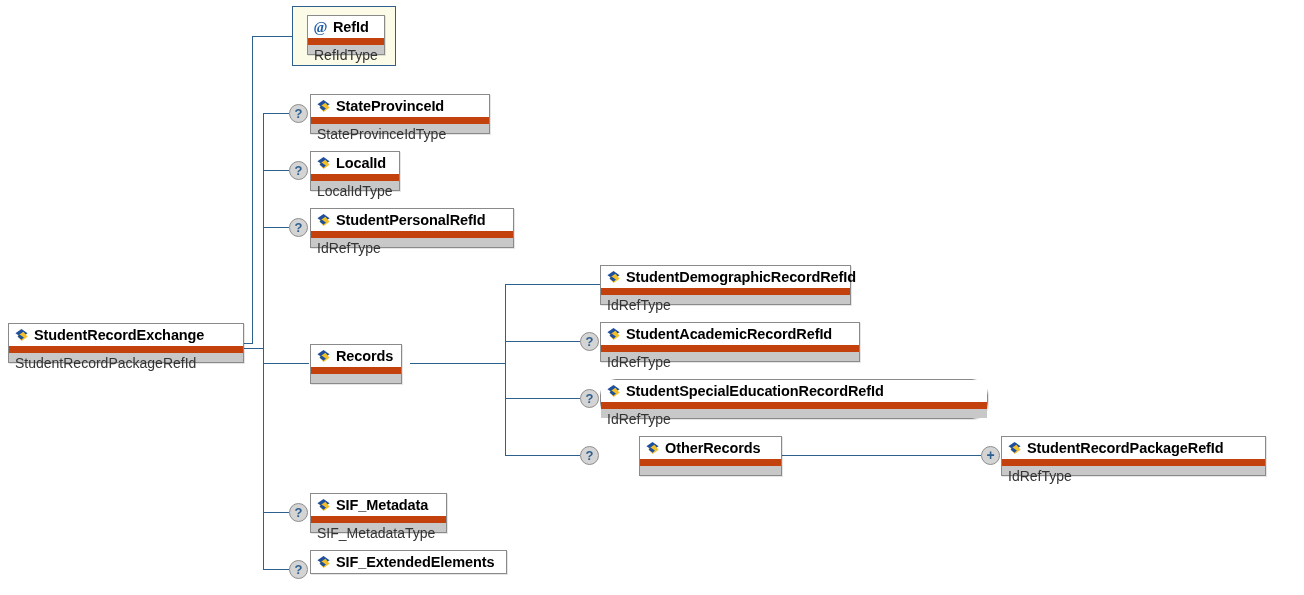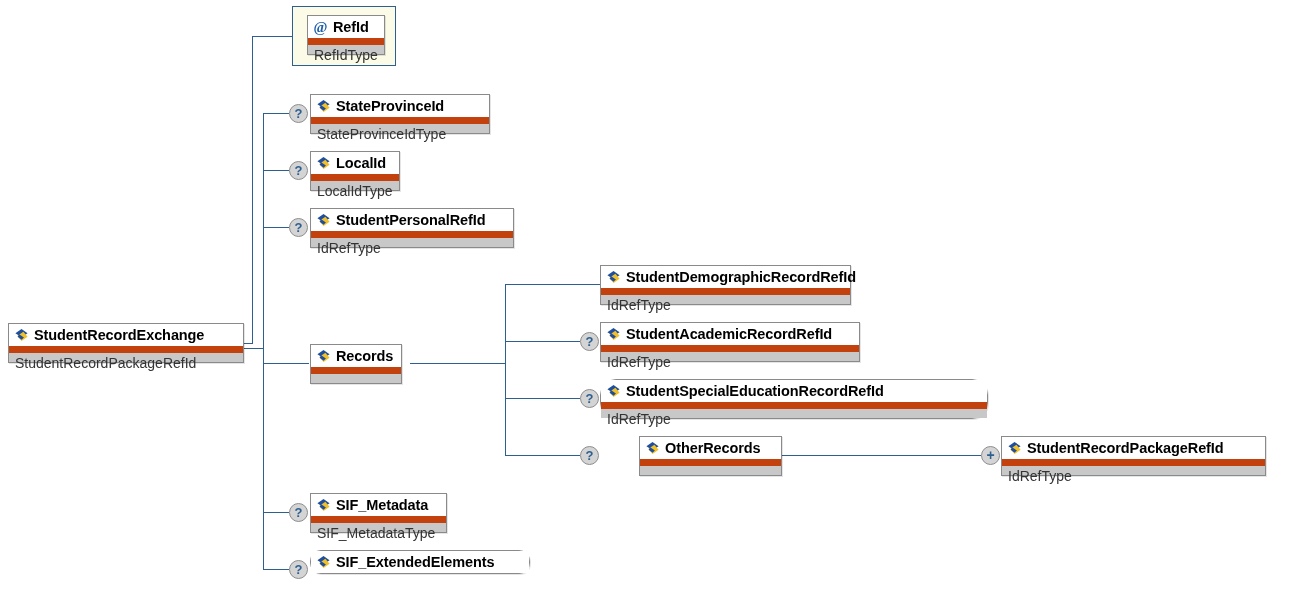--- a/index.html
+++ b/index.html
@@ -282,21 +282,21 @@
         <polygon points="8,1 14.5,5.5 8,10 1.5,5.5" fill="#1f4f9c"></polygon>
         <polygon points="3.5,8.5 10,4 14.5,9.5 8,14" fill="#f2c12a"></polygon>
         <polygon points="5.5,6.8 10.6,10.2 8,12.6 3.9,9.4" fill="#1f4f9c"></polygon>
       </svg>
       <span class="nm">SIF_Metadata</span>
     </div>
     <div class="typ">SIF_MetadataType</div>
   </div>
 
   <div class="badge" style="left:289px; top:560px;">?</div>
-  <div class="node" style="left:310px; top:550px; width:220px;border-radius:11px;">
+  <div class="node" style="left:310px; top:550px; width:197px;">
     <div class="hdr">
       <svg class="ico" viewBox="0 0 16 15">
         <polygon points="8,1 14.5,5.5 8,10 1.5,5.5" fill="#1f4f9c"></polygon>
         <polygon points="3.5,8.5 10,4 14.5,9.5 8,14" fill="#f2c12a"></polygon>
         <polygon points="5.5,6.8 10.6,10.2 8,12.6 3.9,9.4" fill="#1f4f9c"></polygon>
       </svg>
       <span class="nm">SIF_ExtendedElements</span>
     </div>
   </div>
 

